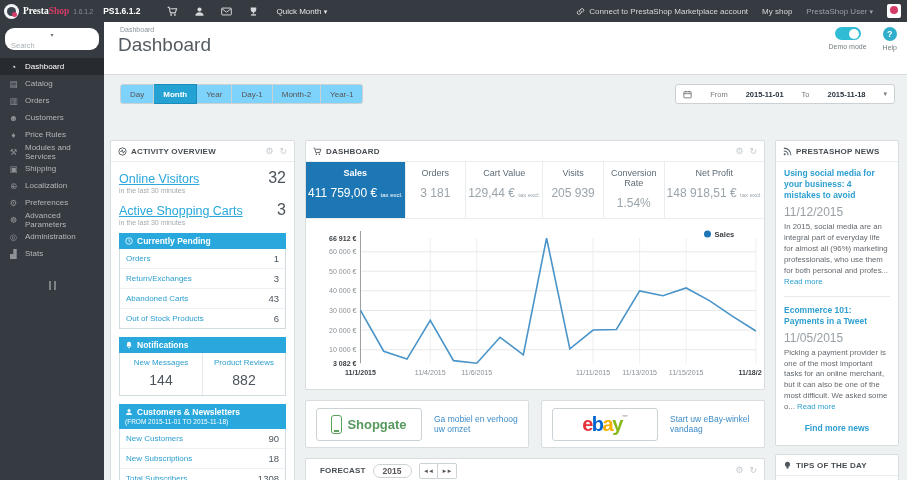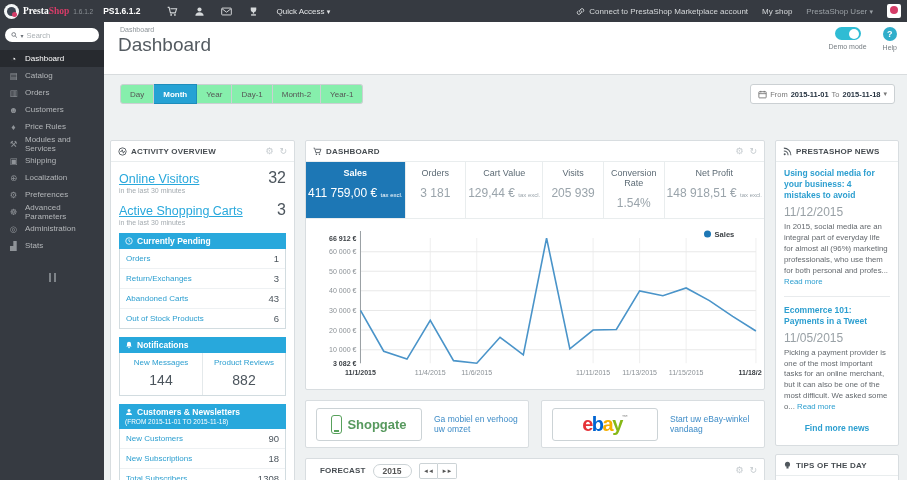--- a/index.html
+++ b/index.html
@@ -24,21 +24,21 @@
   .tb-right { margin-left:auto; display:flex; align-items:center; gap:14px; padding-right:6px; }
   .tb-link { display:flex; align-items:center; gap:4px; color:#d6d9db; cursor:pointer; }
   .tb-link .tb-ic { width:9px; height:9px; }
   .tb-user { color:#9aa0a5; cursor:pointer; }
   .avatar { width:14px; height:14px; border-radius:2px; background:#fff; position:relative; }
   .avatar:before { content:""; position:absolute; left:3px; top:2px; width:8px; height:8px; border-radius:50%; background:#d53c68; }
   .caret { font-size:7px; }
 
   
   .sidebar { position:absolute; top:22px; left:0; bottom:0; width:104px; background:#363a41; z-index:20; }
-  .search-wrap { margin:6px 5px 8px 5px; background:#fff; border-radius:9px; height:14px; display:flex; align-items:center; padding:0 6px; gap:3px; }
+  .search-wrap { margin:6px 5px 8px 5px; background:#fff; border-radius:9px; height:22px; display:flex; align-items:center; padding:0 6px; gap:3px;flex-direction:column; }
   .search-wrap svg { width:8px; height:8px; color:#6b7177; }
   .search-caret { font-size:6px; color:#6b7177; }
   .search-input { border:none; outline:none; width:100%; font-size:7.5px; color:#555; background:transparent; font-family:inherit; }
   .search-input::placeholder { color:#aab0b4; }
   .nav-item { display:flex; align-items:center; gap:6px; height:17px; padding:0 8px; color:#b4b7ba; font-size:8px; cursor:pointer; }
   .nav-item.active { background:#272a2f; color:#fff; }
   .nav-ico { width:11px; text-align:center; font-size:8.5px; color:#8f9398; flex-shrink:0; }
   .nav-item.active .nav-ico { color:#fff; }
   .collapse-btn { margin-top:14px; text-align:center; color:#7e8差388; color:#7e8388; cursor:pointer; }
   .collapse-btn i { display:inline-block; width:2px; height:9px; background:#7e8388; margin:0 1.5px; }
@@ -49,25 +49,25 @@
   .breadcrumb { font-size:7px; color:#8d9499; padding:4px 0 0 16px; }
   .page-title { font-size:19px; font-weight:400; color:#545b61; padding:1px 0 0 14px; }
   .head-right { position:absolute; right:10px; top:5px; display:flex; gap:16px; text-align:center; }
   .toggle-pill { width:26px; height:13px; border-radius:7px; position:relative; margin:0 auto; cursor:pointer; }
   .toggle-pill:after { content:""; position:absolute; right:1.5px; top:1.5px; width:10px; height:10px; border-radius:50%; background:#fff; }
   .head-right .lab { font-size:7px; color:#767d82; margin-top:3px; }
   .help-circle { width:14px; height:14px; border-radius:50%; background:#30aecb; color:#fff; font-size:9px; font-weight:bold; line-height:14px; margin:0 auto; cursor:pointer; }
 
   .toolbar { display:flex; justify-content:space-between; align-items:center; padding:9px 12px 0 16px; }
   .btn-group { display:inline-flex; }
-  .rbtn { height:20px; padding:0 9px; font-size:8px; color:#555; background:#86efac; border:1px solid #cbd0d3; border-left-width:0; cursor:pointer; font-family:inherit; }
+  .rbtn { height:20px; padding:0 9px; font-size:8px; color:#555; background:#7dd3fc; border:1px solid #cbd0d3; border-left-width:0; cursor:pointer; font-family:inherit; }
   .rbtn:first-child { border-left-width:1px; border-radius:3px 0 0 3px; }
   .rbtn:last-child { border-radius:0 3px 3px 0; }
   .rbtn.active { color:#fff; font-weight:bold; border-color:#1e8cbb; }
-  .date-btn { height:20px; background:#fff; border:1px solid #cbd0d3; border-radius:3px; font-size:7.5px; color:#777; display:flex; align-items:center; gap:3px; padding:0 7px; cursor:pointer; }
+  .date-btn { height:20px; background:#fff; border:1px solid #cbd0d3; border-radius:3px; font-size:7.5px; color:#777; display:flex; align-items:center; gap:18px; padding:0 7px; cursor:pointer; }
   .date-btn b { color:#263340; }
   .date-btn svg { width:9px; height:9px; color:#666; }
 
   .cols { position:absolute; top:118px; left:6px; right:8px; bottom:0; display:flex; gap:10px; overflow:hidden; }
   .col-left { width:185px; flex-shrink:0; }
   .col-mid { flex:1; min-width:0; }
   .col-right { width:124px; flex-shrink:0; }
 
   .panel { background:#fff; border:1px solid #d8dde0; border-radius:2px; }
   .panel-hd { display:flex; align-items:center; height:21px; padding:0 7px; border-bottom:1px solid #e9edee; }
@@ -182,21 +182,21 @@
           </svg>
         </span>
       <span class="tb-ic">
           <svg viewBox="0 0 16 16" fill="currentColor">
             <path d="M4 2h8v3a4 4 0 0 1-8 0z"></path>
             <rect x="7" y="8" width="2" height="3"></rect>
             <rect x="4.5" y="12" width="7" height="2"></rect>
           </svg>
         </span>
     </div>
-    <span class="quick-access"><span>Quick Access</span> <span class="caret">▾</span></span>
+    <span class="quick-access"><span>Quick Month</span> <span class="caret">▾</span></span>
     <div class="tb-right">
       <span class="tb-link">
           <span class="tb-ic">
             <svg viewBox="0 0 16 16" fill="none" stroke="currentColor" stroke-width="1.6">
               <path d="M7 9.5a3 3 0 0 1 0-4l2-2a3 3 0 0 1 4.2 4.2L11.5 9.5"></path>
               <path d="M9 6.5a3 3 0 0 1 0 4l-2 2a3 3 0 0 1-4.2-4.2L4.5 6.5"></path>
             </svg>
           </span>
           <span>Connect to PrestaShop Marketplace account</span>
         </span>

